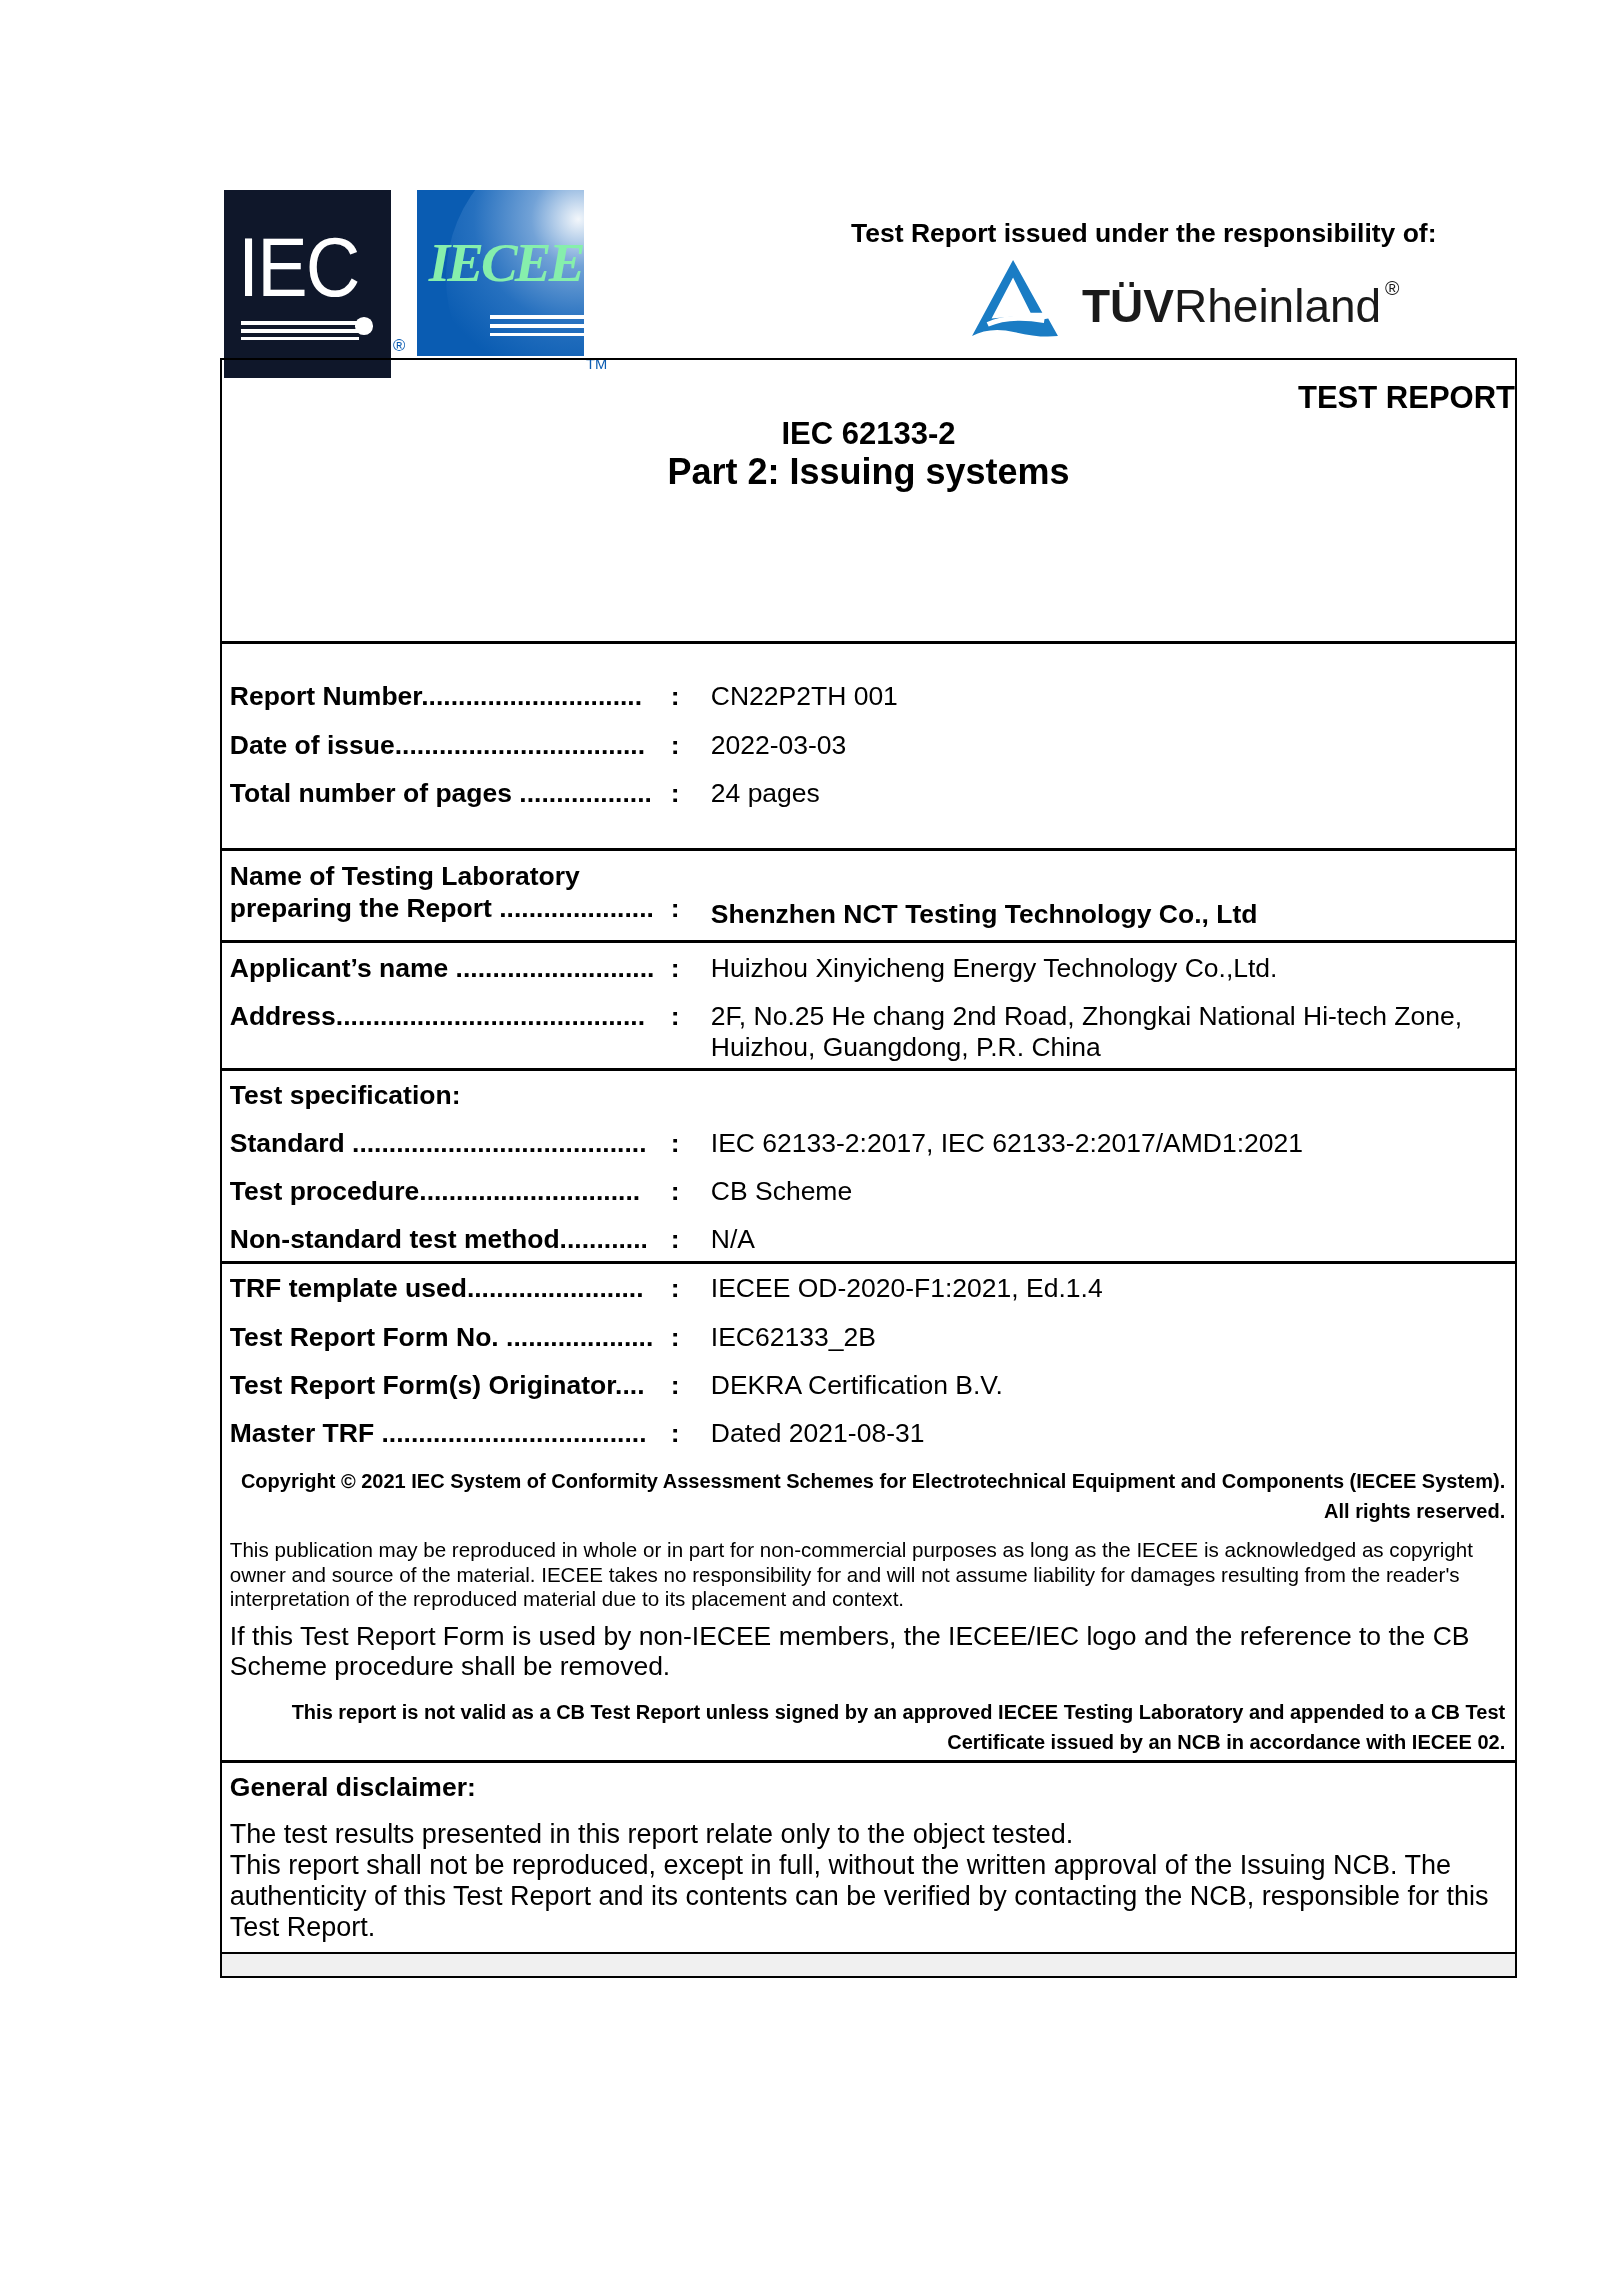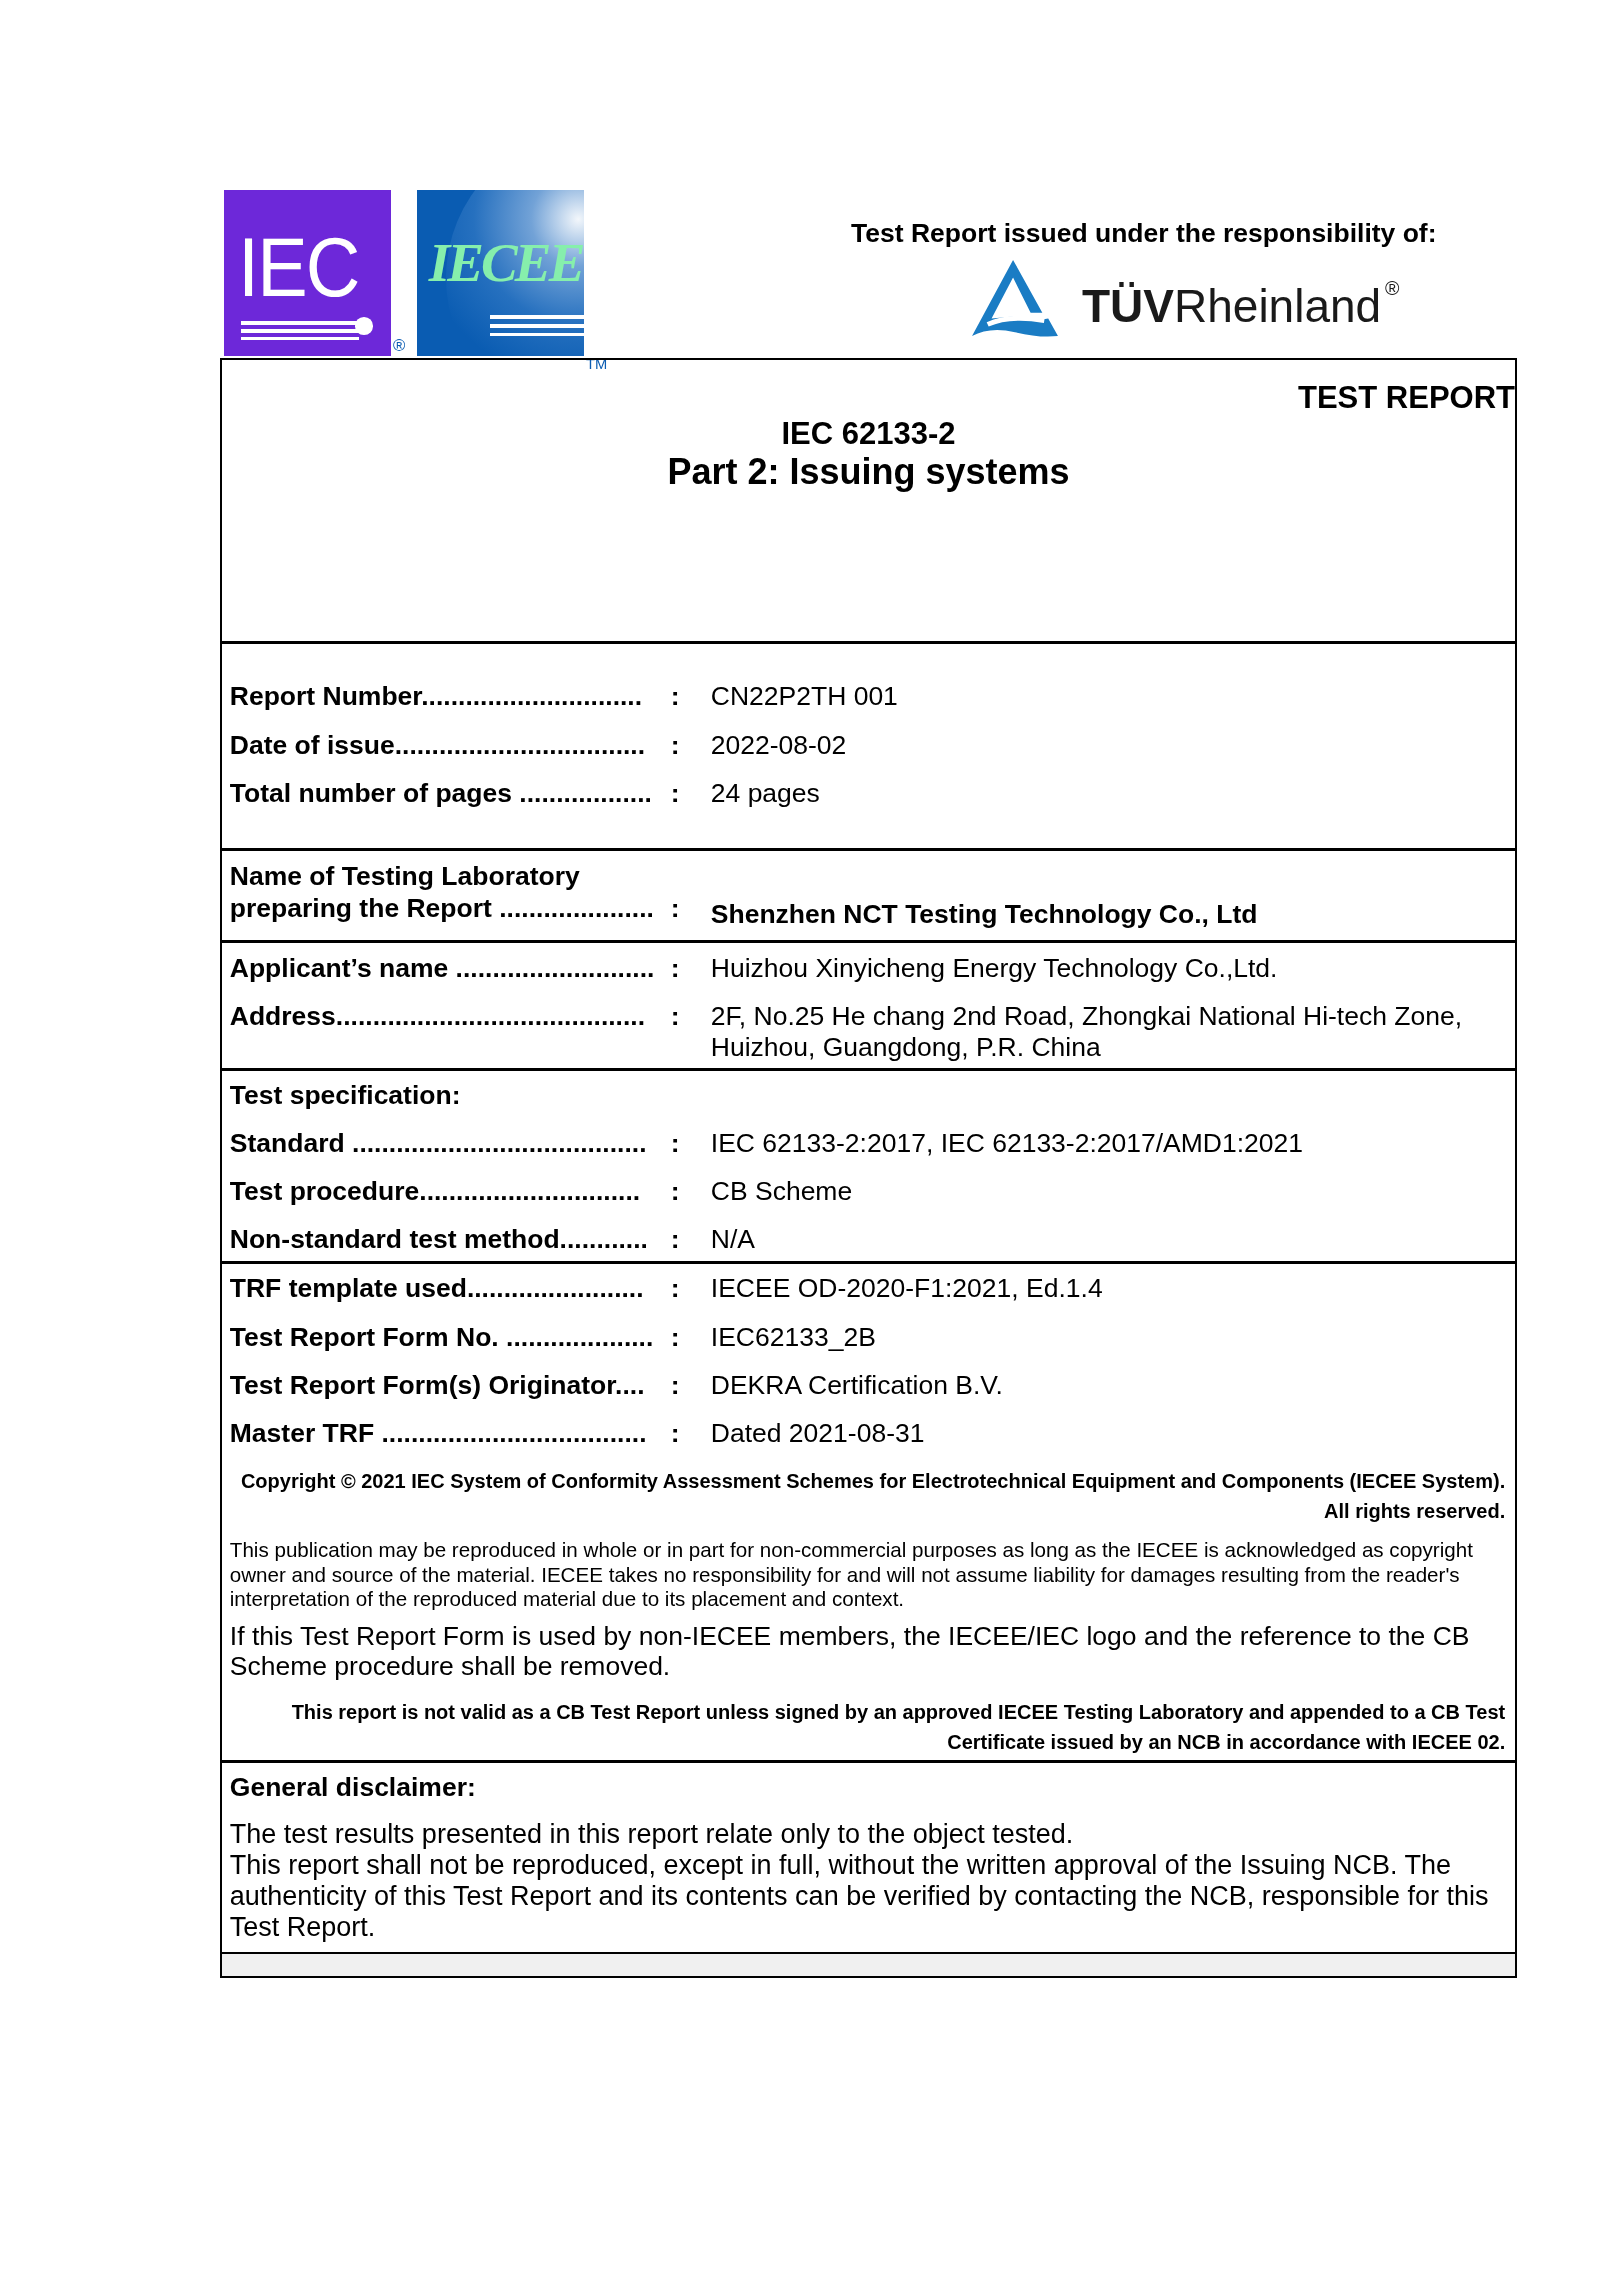--- a/index.html
+++ b/index.html
@@ -1,20 +1,20 @@
 <!DOCTYPE html>
 <html><head>
 <meta charset="utf-8">
 <style>
   html, body { margin: 0; padding: 0; background: #ffffff; }
   body { width: 1621px; height: 2293px; position: relative; overflow: hidden;
          font-family: "Liberation Sans", sans-serif; color: #000; }
 
   
-  .logo-iec { position: absolute; left: 224px; top: 190px; width: 167px; height: 166px; background: #6d28d9; overflow: hidden; }
+  .logo-iec { position: absolute; left: 224px; top: 190px; width: 167px; height: 188px; background: #0f172a; overflow: hidden; }
   .logo-iec .txt { position: absolute; left: 13.7px; top: 29px; color: #fff; font-size: 84px; letter-spacing: -2px; font-family: "Liberation Sans", sans-serif; transform: scaleX(0.9); transform-origin: left top; }
   .logo-iec .bars { position: absolute; left: 16.7px; top: 131px; width: 118px; }
   .logo-iec .bar { height: 3.9px; background: #fff; margin-bottom: 3.9px; }
   .logo-iec .dot { position: absolute; left: 131px; top: 127px; width: 17.6px; height: 17.6px; border-radius: 50%; background: #fff; }
   .reg-iec { position: absolute; left: 393px; top: 336px; font-size: 16.7px; color: #0a5cb2; }
 
   .logo-iecee { position: absolute; left: 417px; top: 190px; width: 167px; height: 166px; background: #0a5cb2; overflow: hidden; }
   .logo-iecee .glow { position: absolute; left: 29px; top: -59px; width: 294px; height: 294px; border-radius: 50%;
     background: radial-gradient(circle at 45% 30%, rgba(255,255,255,0.95) 0%, rgba(200,220,245,0.55) 18%, rgba(90,150,215,0.35) 40%, rgba(10,92,178,0) 62%); }
   .logo-iecee .txt { position: absolute; left: 11.8px; top: 41px; color: #86efac; font-size: 55px; font-weight: bold; font-style: italic; letter-spacing: -2.9px; font-family: "Liberation Serif", serif; }
@@ -97,21 +97,21 @@
   <div class="hline" style="top:281px"></div>
 
   <div class="row" style="top:321px">
     <span class="lbl"><span>Report Number</span><span class="dots">..............................</span></span>
     <span class="colon">:</span>
     <span class="val">CN22P2TH 001</span>
   </div>
   <div class="row" style="top:370px">
     <span class="lbl"><span>Date of issue</span><span class="dots">..................................</span></span>
     <span class="colon">:</span>
-    <span class="val">2022-08-02</span>
+    <span class="val">2022-03-03</span>
   </div>
   <div class="row" style="top:418px">
     <span class="lbl"><span>Total number of pages </span><span class="dots">..................</span></span>
     <span class="colon">:</span>
     <span class="val">24 pages</span>
   </div>
   <div class="hline" style="top:488px"></div>
 
   <div class="row" style="top:501px">
     <span class="lbl">Name of Testing Laboratory</span>

